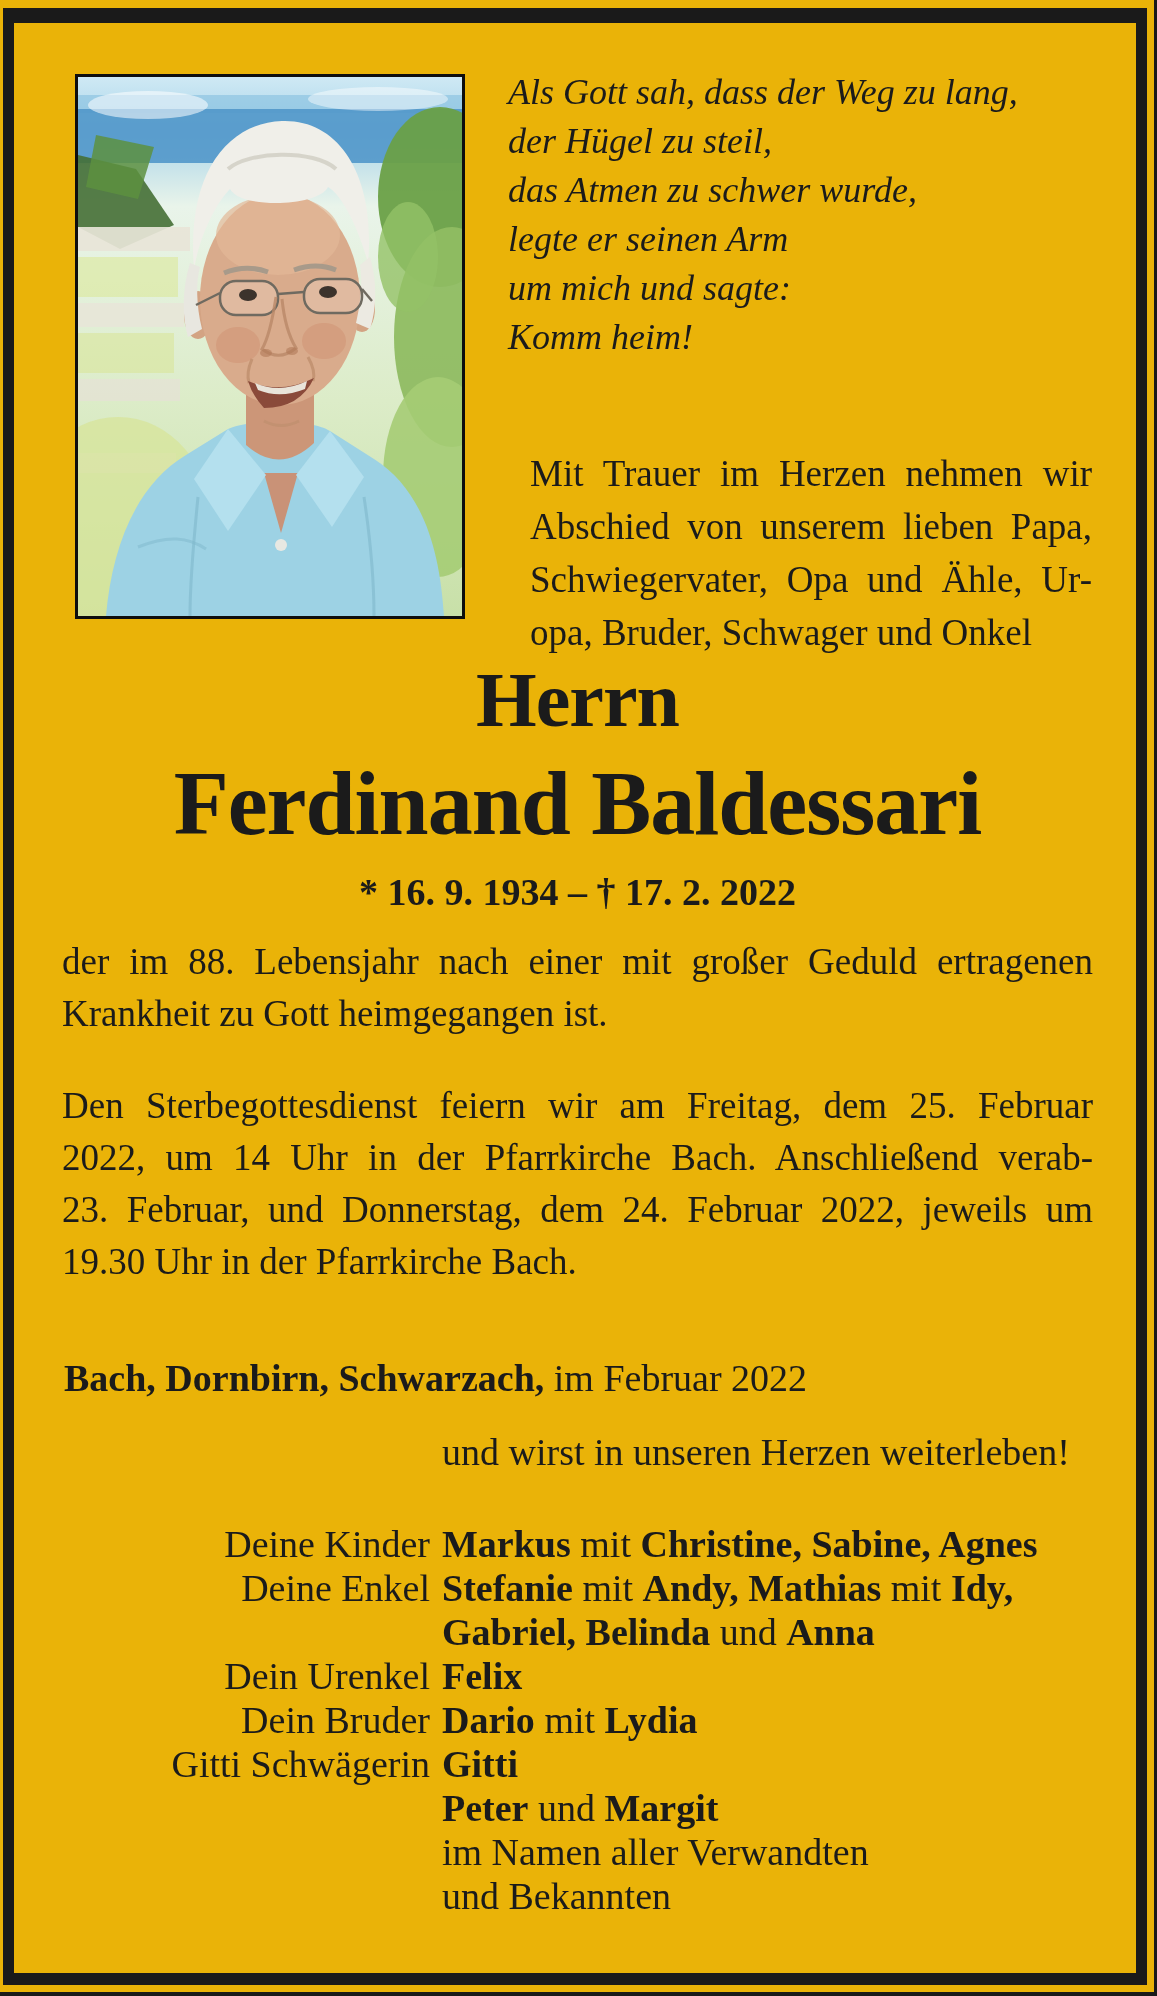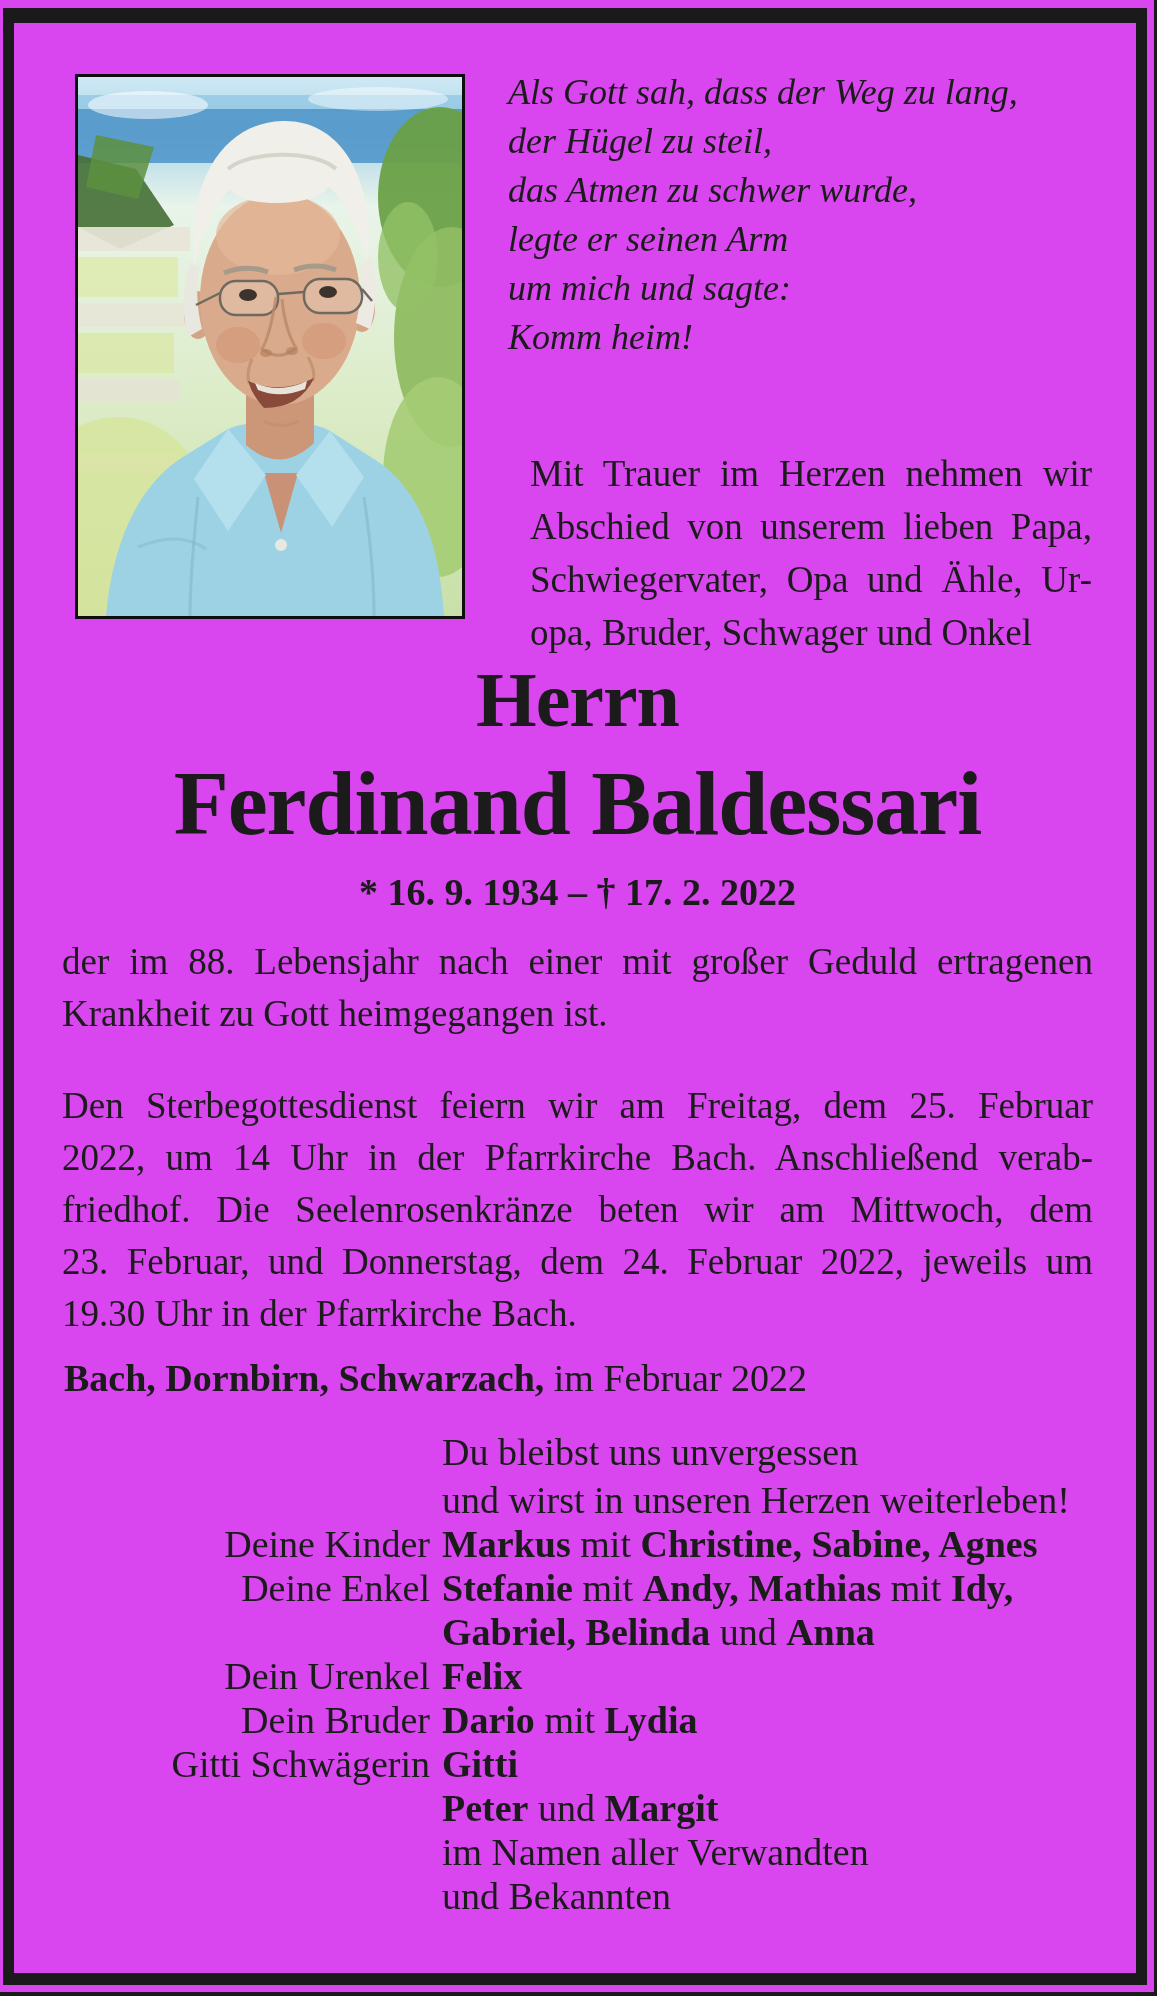--- a/index.html
+++ b/index.html
@@ -1,16 +1,16 @@
 <!DOCTYPE html>
 <html><head>
 <meta charset="utf-8">
 <style>
   html,body{margin:0;padding:0;background:#ffffff;}
-  .page{position:relative;width:1157px;height:1996px;background:#d946ef;overflow:hidden;
+  .page{position:relative;width:1157px;height:1996px;background:#eab308;overflow:hidden;
         font-family:"Liberation Serif","DejaVu Serif",serif;color:#1b1b1b;}
   .frame{position:absolute;left:3px;right:10px;top:8px;bottom:11px;
          border-style:solid;border-color:#1a1a1a;border-width:15px 11px 12px 11px;}
   .edge-right{position:absolute;right:0;top:0;bottom:0;width:3px;background:#1a1a1a;}
   .edge-bottom{position:absolute;left:0;right:0;bottom:0;height:4px;background:#1a1a1a;}
 
   .photo{position:absolute;left:75px;top:74px;width:384px;height:539px;
          border:3px solid #0e0e0e;background:#d8e8c8;}
   .photo svg{display:block;width:100%;height:100%;}
 
@@ -155,29 +155,27 @@
   <div class="bigname">Ferdinand Baldessari</div>
   <div class="dates">* 16. 9. 1934 – † 17. 2. 2022</div>
 
   <div class="para para1">
       <div class="line jl">der im 88. Lebensjahr nach einer mit großer Geduld ertragenen</div>
       <div class="line">Krankheit zu Gott heimgegangen ist.</div>
     </div>
   <div class="para para2">
       <div class="line jl">Den Sterbegottesdienst feiern wir am Freitag, dem 25. Februar</div>
       <div class="line jl">2022, um 14 Uhr in der Pfarrkirche Bach. Anschließend verab-</div>
-      <div class="line jl">friedhof. Die Seelenrosenkränze beten wir am Mittwoch, dem</div>
       <div class="line jl">23. Februar, und Donnerstag, dem 24. Februar 2022, jeweils um</div>
       <div class="line">19.30 Uhr in der Pfarrkirche Bach.</div>
     </div>
 
   <div class="place"><span class="b">Bach, Dornbirn, Schwarzach,</span><span> im Februar 2022</span></div>
 
   <div class="farewell">
-      <div class="line">Du bleibst uns unvergessen</div>
       <div class="line">und wirst in unseren Herzen weiterleben!</div>
     </div>
 
   <div class="family">
       <div class="frow">
         <div class="flabel">Deine Kinder</div>
         <div class="fnames"><span class="b">Markus</span><span> mit </span><span class="b">Christine, Sabine, Agnes</span></div>
       </div>
       <div class="frow">
         <div class="flabel">Deine Enkel</div>

